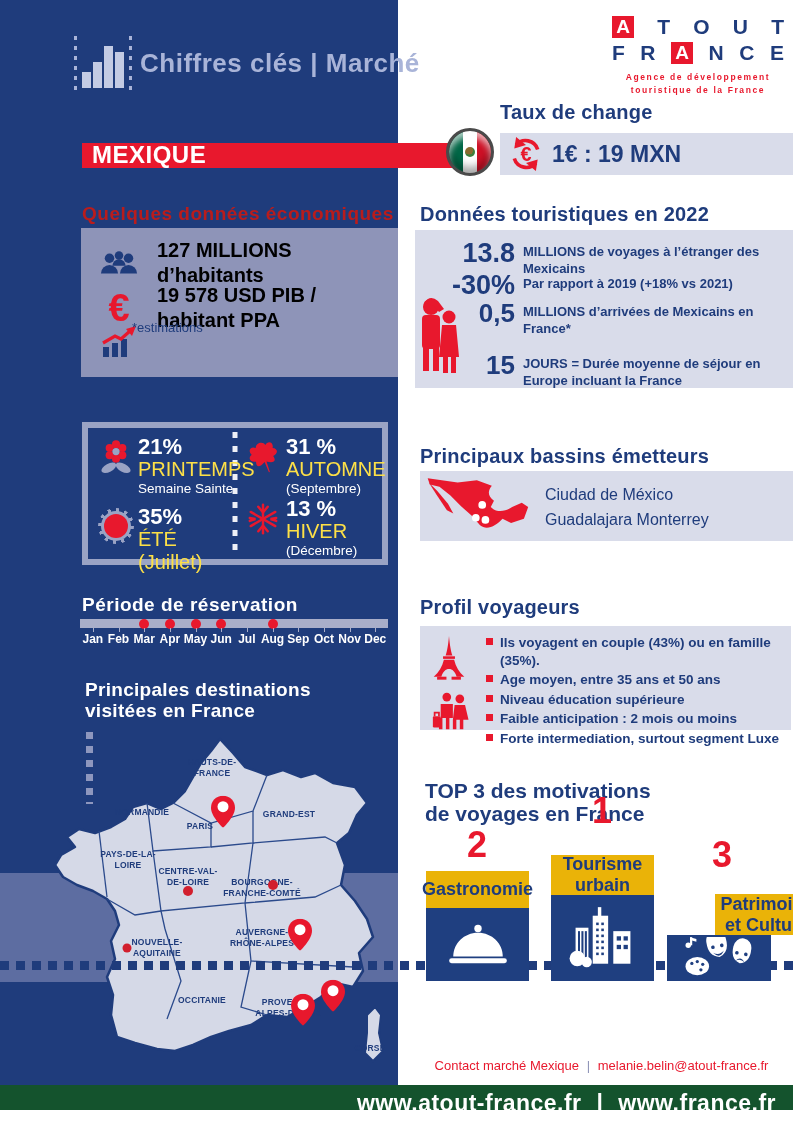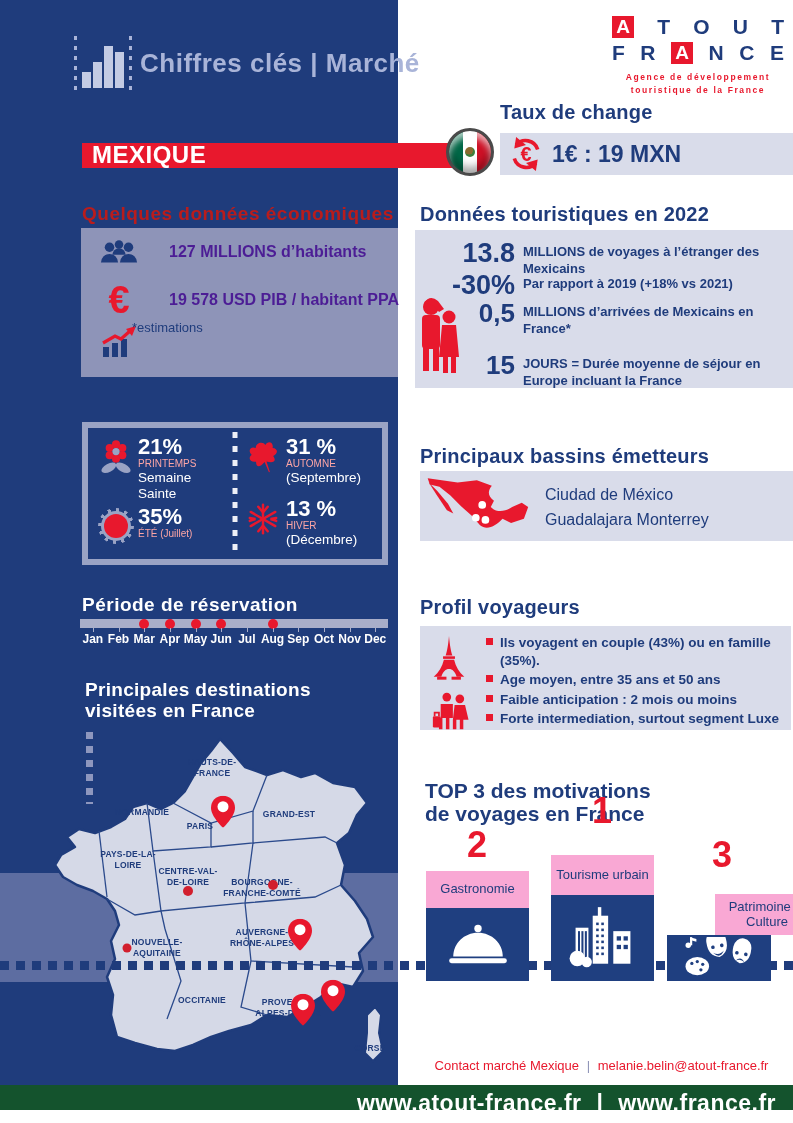--- a/index.html
+++ b/index.html
@@ -24,30 +24,30 @@
     background:linear-gradient(90deg,#006847 0 33%,#ffffff 33% 66%,#ce1126 66% 100%);
     border:3px solid #4a4a4a; box-shadow:inset 0 6px 6px rgba(255,255,255,.65), inset 0 -6px 8px rgba(0,0,0,.35); }
   .flag::after { content:""; position:absolute; left:50%; top:50%; width:10px; height:10px; transform:translate(-50%,-50%);
     border-radius:50%; background:radial-gradient(circle at 40% 35%, #8a6a2f 0 45%, #3f7d3a 46% 100%); }
 
   
   .econ-title { position:absolute; left:82px; top:203px; font-size:19px; font-weight:bold; color:#b91c1c; letter-spacing:0.5px; }
   .econ-box { position:absolute; left:81px; top:228px; width:317px; height:149px; background:#8e94b8; }
   .econ-row { position:absolute; left:14px; display:flex; align-items:center; }
   .econ-ic { width:48px; display:flex; justify-content:center; flex:none; }
-  .econ-tx { margin-left:26px; font-size:16px; font-weight:bold; color:#4c1d95; line-height:1.25; width:230px; }
+  .econ-tx { margin-left:14px; font-size:20px; font-weight:bold; color:#000000; line-height:1.25; width:230px; }
 
   
   .seasons { position:absolute; left:82px; top:422px; width:306px; height:143px; background:#1f3c7c; border:6px solid #9aa3c4; }
   .seasons .divider { position:absolute; left:50%; top:4px; bottom:4px; width:5px; transform:translateX(-50%);
     background:repeating-linear-gradient(180deg,#eef0f7 0 6px,transparent 6px 14px); }
   .scell { position:absolute; display:flex; align-items:flex-start; }
   .scell .sic { width:40px; flex:none; margin-top:2px; }
   .spct { font-size:22px; font-weight:bold; color:#fff; line-height:1; }
-  .sname { font-size:10px; color:#fca5a5; line-height:1.15; }
+  .sname { font-size:20px; color:#fde047; line-height:1.15; }
   .sdetail { font-size:13.5px; color:#fff; line-height:1.2; }
   .sun-rays { width:36px; height:36px; border-radius:50%;
     background:repeating-conic-gradient(#9aa3c4 0 11deg, transparent 11deg 30deg); position:relative; }
   .sun-rays::after { content:""; position:absolute; left:50%; top:50%; width:24px; height:24px; transform:translate(-50%,-50%);
     border-radius:50%; background:#e8182d; box-shadow:0 0 0 3px #9aa3c4; }
 
   
   .book-title { position:absolute; left:82px; top:594px; font-size:19px; font-weight:bold; color:#fff; letter-spacing:0.5px; }
   .book { position:absolute; left:80px; top:619px; width:308px; height:34px; }
   .book-bar { position:absolute; left:0; top:0; width:100%; height:9px; background:#a9aec9; }
@@ -97,22 +97,22 @@
   .profil-box { left:420px; top:626px; width:371px; height:104px; }
   .profil-icons { position:absolute; left:12px; top:6px; width:48px; }
   .bullets { position:absolute; left:66px; top:8px; width:298px; }
   .bullet { display:flex; margin-bottom:2px; }
   .bullet .sq { flex:none; width:7px; height:7px; background:#e8182d; margin:4px 7px 0 0; }
   .bullet .bt { font-size:13.5px; font-weight:bold; color:#1f3c7c; line-height:1.3; }
 
   
   .top3-title { position:absolute; left:425px; top:779px; font-size:21px; font-weight:bold; color:#1f3c7c; line-height:1.1; }
   .rank { position:absolute; font-size:36px; font-weight:bold; color:#e8182d; transform:translateX(-50%); z-index:5; }
-  .pod-head { position:absolute; background:#f9a8d4; z-index:5; display:flex; align-items:center; justify-content:center;
-    text-align:center; font-size:13px; font-weight:normal; color:#1f3c7c; line-height:1.15; padding:2px; }
+  .pod-head { position:absolute; background:#eab308; z-index:5; display:flex; align-items:center; justify-content:center;
+    text-align:center; font-size:18px; font-weight:bold; color:#1f3c7c; line-height:1.15; padding:2px; }
   .pod-body { position:absolute; background:#1f3f80; z-index:5; display:flex; align-items:center; justify-content:center; }
 
   
   .contact { position:absolute; left:410px; top:1058px; width:383px; text-align:center; font-size:13px; color:#e8182d; }
   .contact .sep { color:#8e94b8; padding:0 4px; }
   .footer { position:absolute; left:0; top:1085px; width:793px; height:25px; background:#14532d; }
   .footer-tx { position:absolute; left:340px; top:5px; width:453px; text-align:center; font-size:23px; font-weight:bold; color:#fff; letter-spacing:0.5px; }
   .footer-tx .sep { padding:0 8px; }
 </style>
 </head>
@@ -443,20 +443,24 @@
       </svg>
     </div>
     <div class="bullets">
       <div class="bullet">
           <span class="sq"></span>
           <span class="bt">Ils voyagent en couple (43%) ou en famille (35%).</span>
         </div>
       <div class="bullet">
           <span class="sq"></span>
           <span class="bt">Age moyen, entre 35 ans et 50 ans</span>
+        </div>
+      <div class="bullet">
+          <span class="sq"></span>
+          <span class="bt">Niveau éducation supérieure</span>
         </div>
       <div class="bullet">
           <span class="sq"></span>
           <span class="bt">Faible anticipation : 2 mois ou moins</span>
         </div>
       <div class="bullet">
           <span class="sq"></span>
           <span class="bt">Forte intermediation, surtout segment Luxe</span>
         </div>
     </div>

